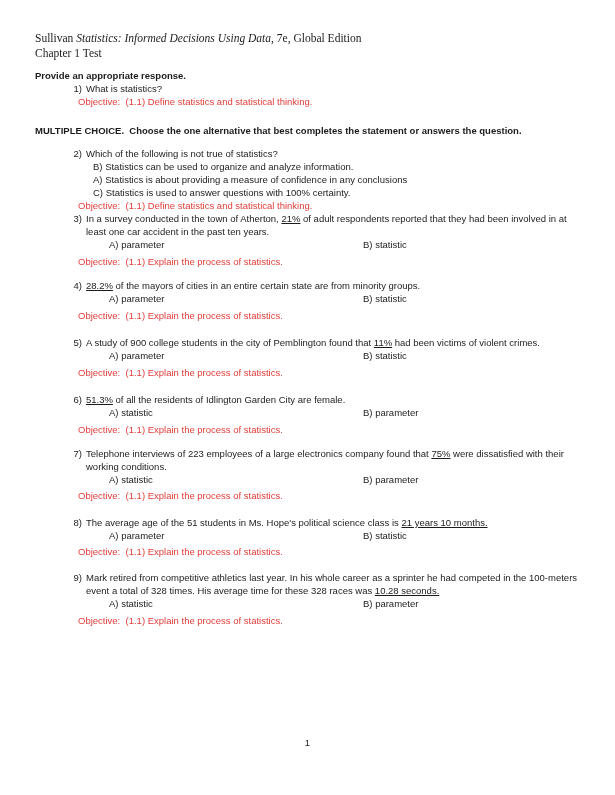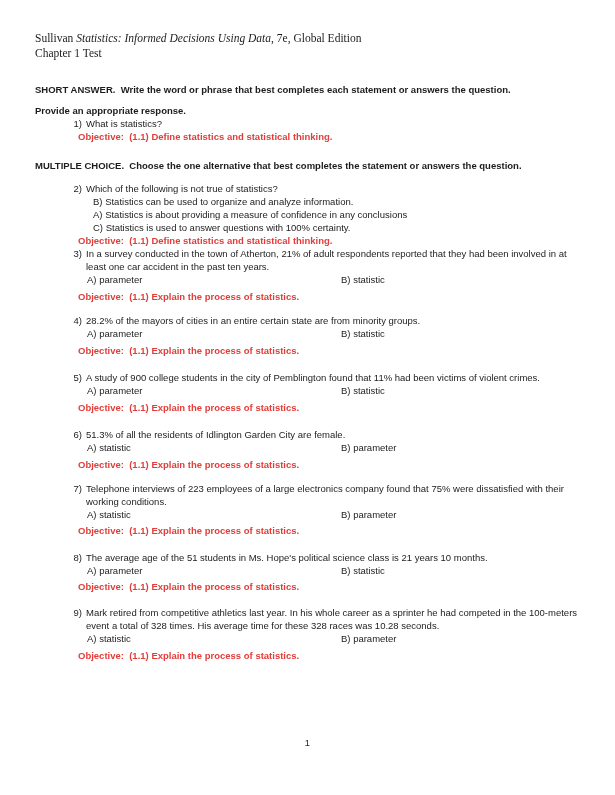--- a/index.html
+++ b/index.html
@@ -27,33 +27,32 @@
   .keep-ws { white-space: pre-wrap; }
 
   .mt-sa   { margin-top: 22px; }
   .mt-prov { margin-top: 8px; }
   .mt-mc   { margin-top: 16px; }
   .mt-det  { margin-top: 12px; }
 
   .q { display: flex; align-items: flex-start; }
   .qnum { min-width: 14px; margin-left: 33px; text-align: right; flex: 0 0 auto; }
   .qtext { margin-left: 4px; flex: 1 1 auto; max-width: 494px; }
-  .u { text-underline-offset: 1px; }
+  .u { text-decoration: underline; text-underline-offset: 1px; }
 
   .choices { margin-left: 58px; }
   .choice { }
 
-  .opts { display: flex; margin-left: 52px; }
+  .opts { display: flex; margin-left: 74px; }
   .optA { width: 254px; flex: 0 0 auto; }
   .optB { flex: 1 1 auto; }
 
   .objective {
     color: #e23d39;
     margin-left: 43px;
-    font-weight: bold;
   }
   .obj-gap3 { margin-top: 3px; }
   .obj-gap4 { margin-top: 4px; }
 
   .q-mt10 { margin-top: 10px; }
   .q-mt11 { margin-top: 11px; }
   .q-mt13 { margin-top: 13px; }
   .q-mt14 { margin-top: 14px; }
 
   .pagenum {
@@ -64,21 +63,20 @@
   }
 </style>
 </head>
 <body>
 
 <div class="page">
 
   <div class="doc-title"><span>Sullivan </span><i>Statistics: Informed Decisions Using Data</i><span>, 7e, Global Edition</span></div>
   <div class="doc-title">Chapter 1 Test</div>
 
-  <div class="sec keep-ws mt-sa">SHORT ANSWER.  Write the word or phrase that best completes each statement or answers the question.</div>
   <div class="sec keep-ws mt-prov">Provide an appropriate response.</div>
 
   <div class="q">
     <div class="qnum">1)</div>
     <div class="qtext"><span>What is statistics?</span><span class="u"></span><span></span></div>
   </div>
   <div class="objective keep-ws">Objective:  (1.1) Define statistics and statistical thinking.</div>
 
   <div class="sec keep-ws mt-mc">MULTIPLE CHOICE.  Choose the one alternative that best completes the statement or answers the question.</div>
 

